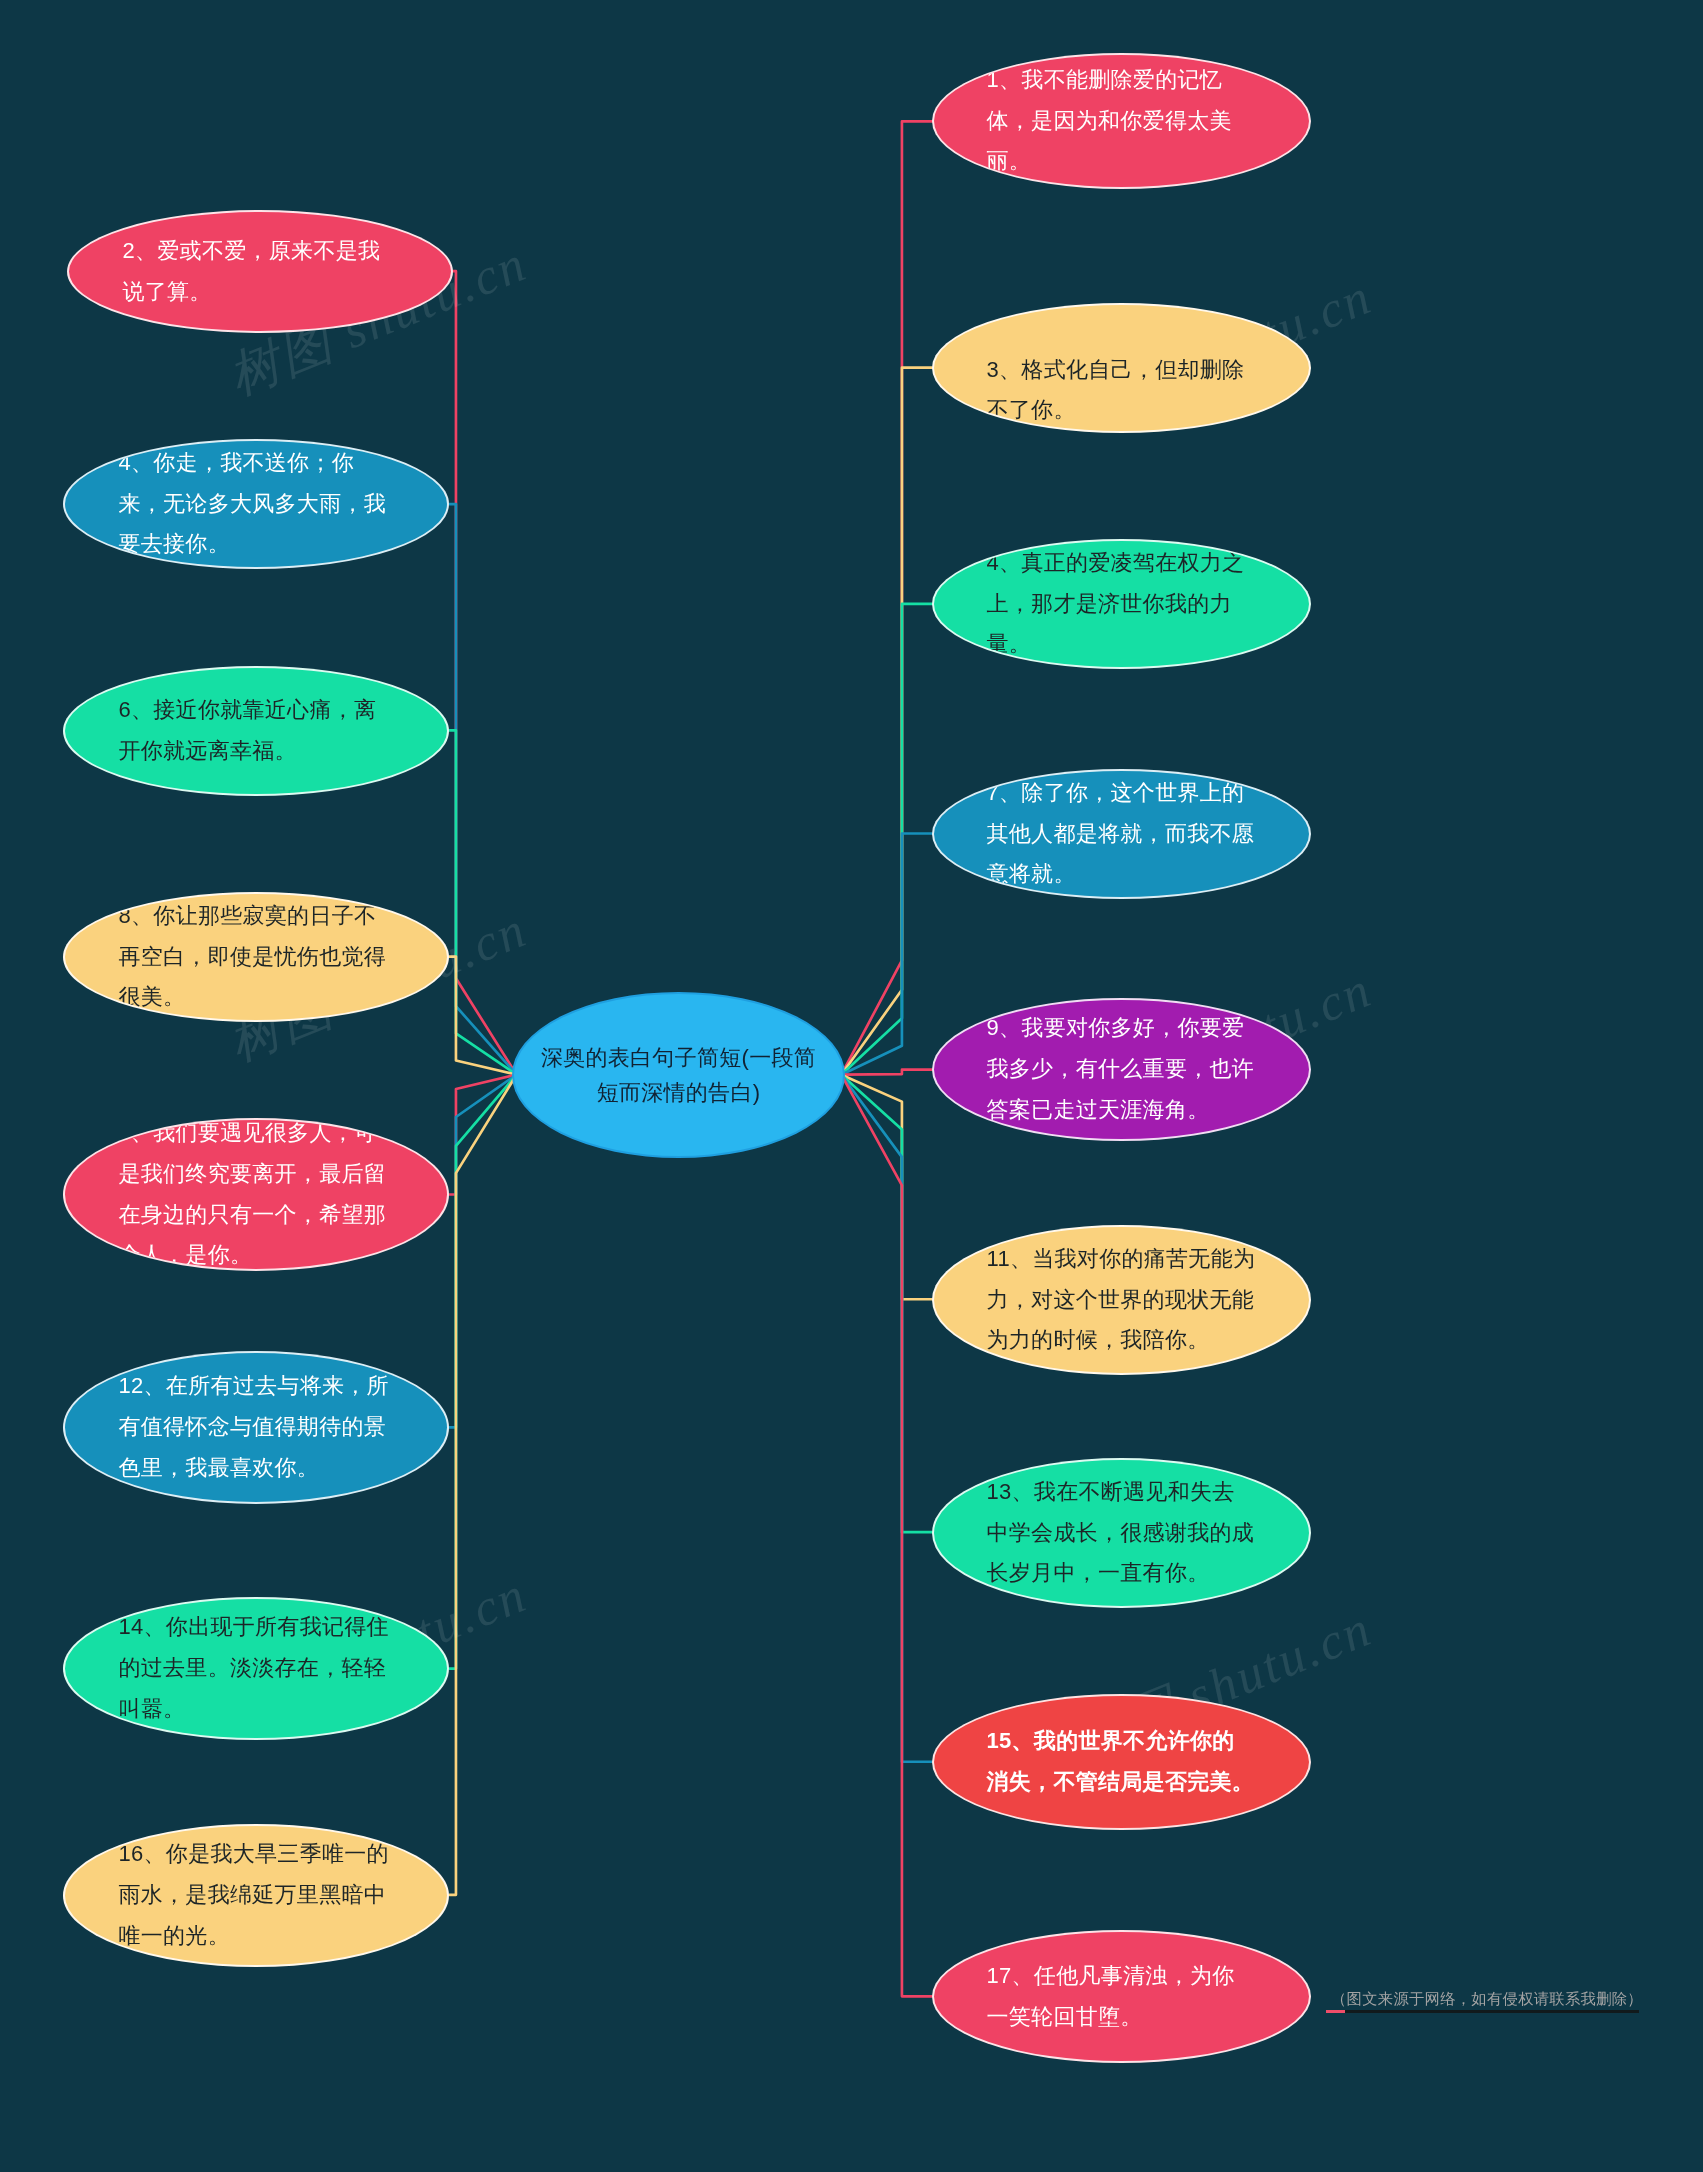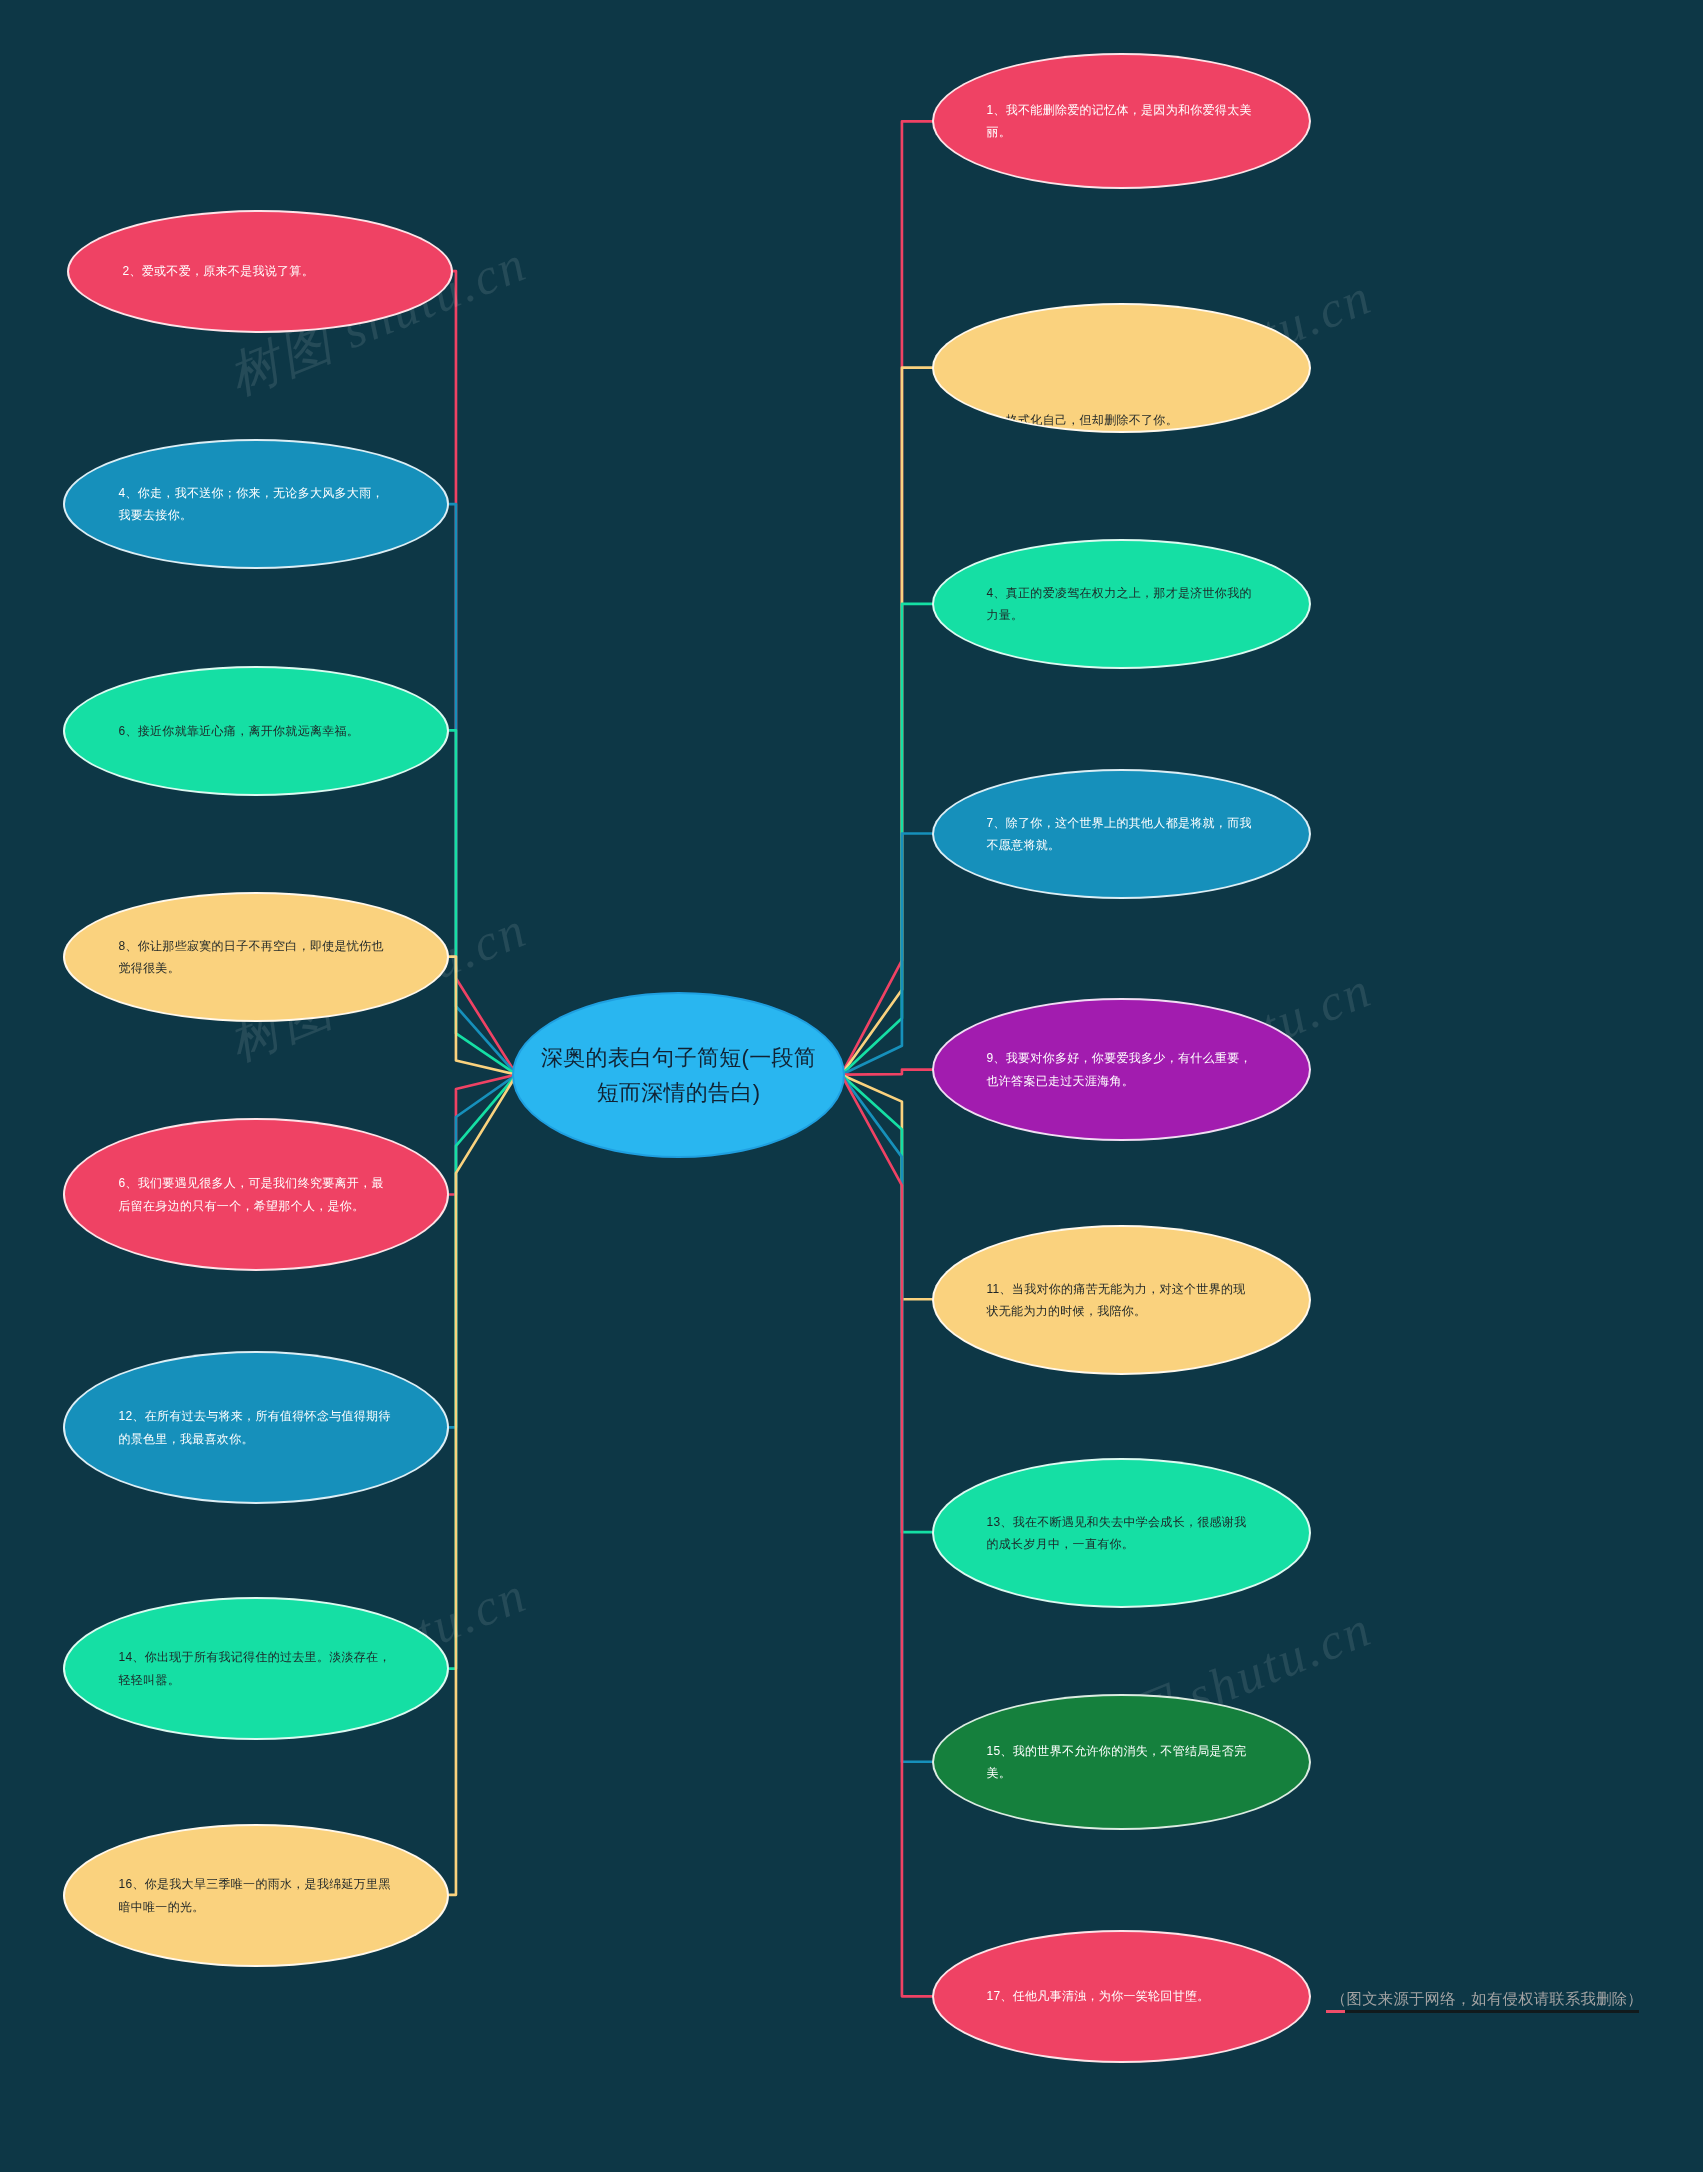--- a/index.html
+++ b/index.html
@@ -36,21 +36,21 @@
     display: flex;
     align-items: center;
     justify-content: flex-start;
     overflow: hidden;
   }
   .node .txt {
     display: block;
     width: 100%;
     box-sizing: border-box;
     padding: 0 14%;
-    font-size: 12px;
+    font-size: 22px;
     line-height: 1.85;
     letter-spacing: 0.3px;
     text-align: left;
     word-break: break-all;
   }
   .node.dark .txt { color: #1d2527; }
   .node.light .txt { color: #ffffff; }
 
   .central {
     position: absolute;
@@ -183,21 +183,21 @@
       </div>
       <div class="node light" style="left: 63px; top: 1351px; width: 386px; height: 153px; background: rgb(22, 144, 187);">
         <span class="txt">12、在所有过去与将来，所有值得怀念与值得期待的景色里，我最喜欢你。</span>
       </div>
       <div class="node dark" style="left: 932px; top: 1458px; width: 379px; height: 150px; background: rgb(21, 223, 164);">
         <span class="txt">13、我在不断遇见和失去中学会成长，很感谢我的成长岁月中，一直有你。</span>
       </div>
       <div class="node dark" style="left: 63px; top: 1597px; width: 386px; height: 143px; background: rgb(21, 223, 164);">
         <span class="txt">14、你出现于所有我记得住的过去里。淡淡存在，轻轻叫嚣。</span>
       </div>
-      <div class="node light" style="left: 932px; top: 1694px; width: 379px; height: 136px; background: #15803d;">
+      <div class="node light" style="left: 932px; top: 1694px; width: 379px; height: 136px; background: #ef4444; font-weight: bold;">
         <span class="txt">15、我的世界不允许你的消失，不管结局是否完美。</span>
       </div>
       <div class="node dark" style="left: 63px; top: 1824px; width: 386px; height: 143px; background: rgb(250, 210, 126);">
         <span class="txt">16、你是我大旱三季唯一的雨水，是我绵延万里黑暗中唯一的光。</span>
       </div>
       <div class="node light" style="left: 932px; top: 1930px; width: 379px; height: 133px; background: rgb(239, 66, 100);">
         <span class="txt">17、任他凡事清浊，为你一笑轮回甘堕。</span>
       </div>
     </div>
 

